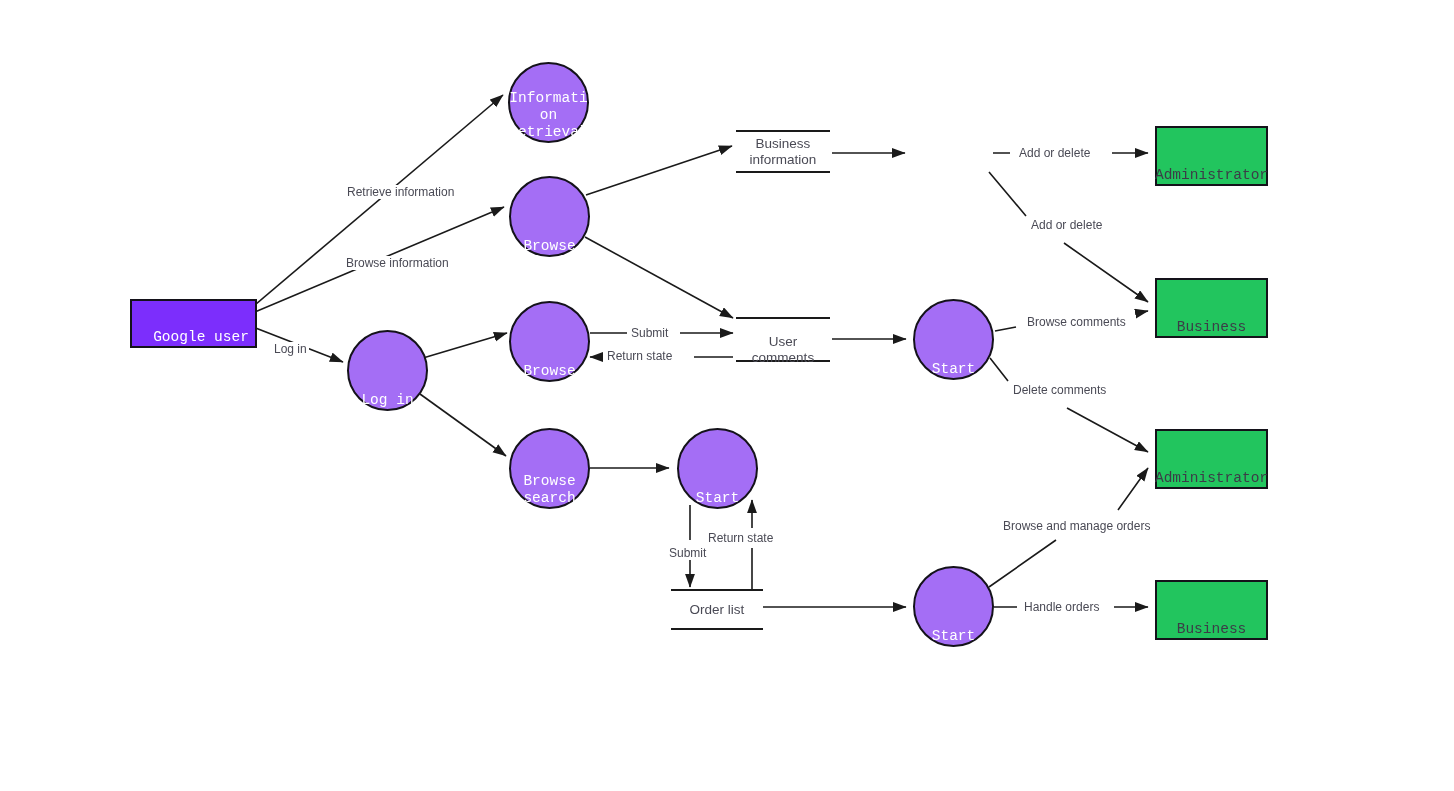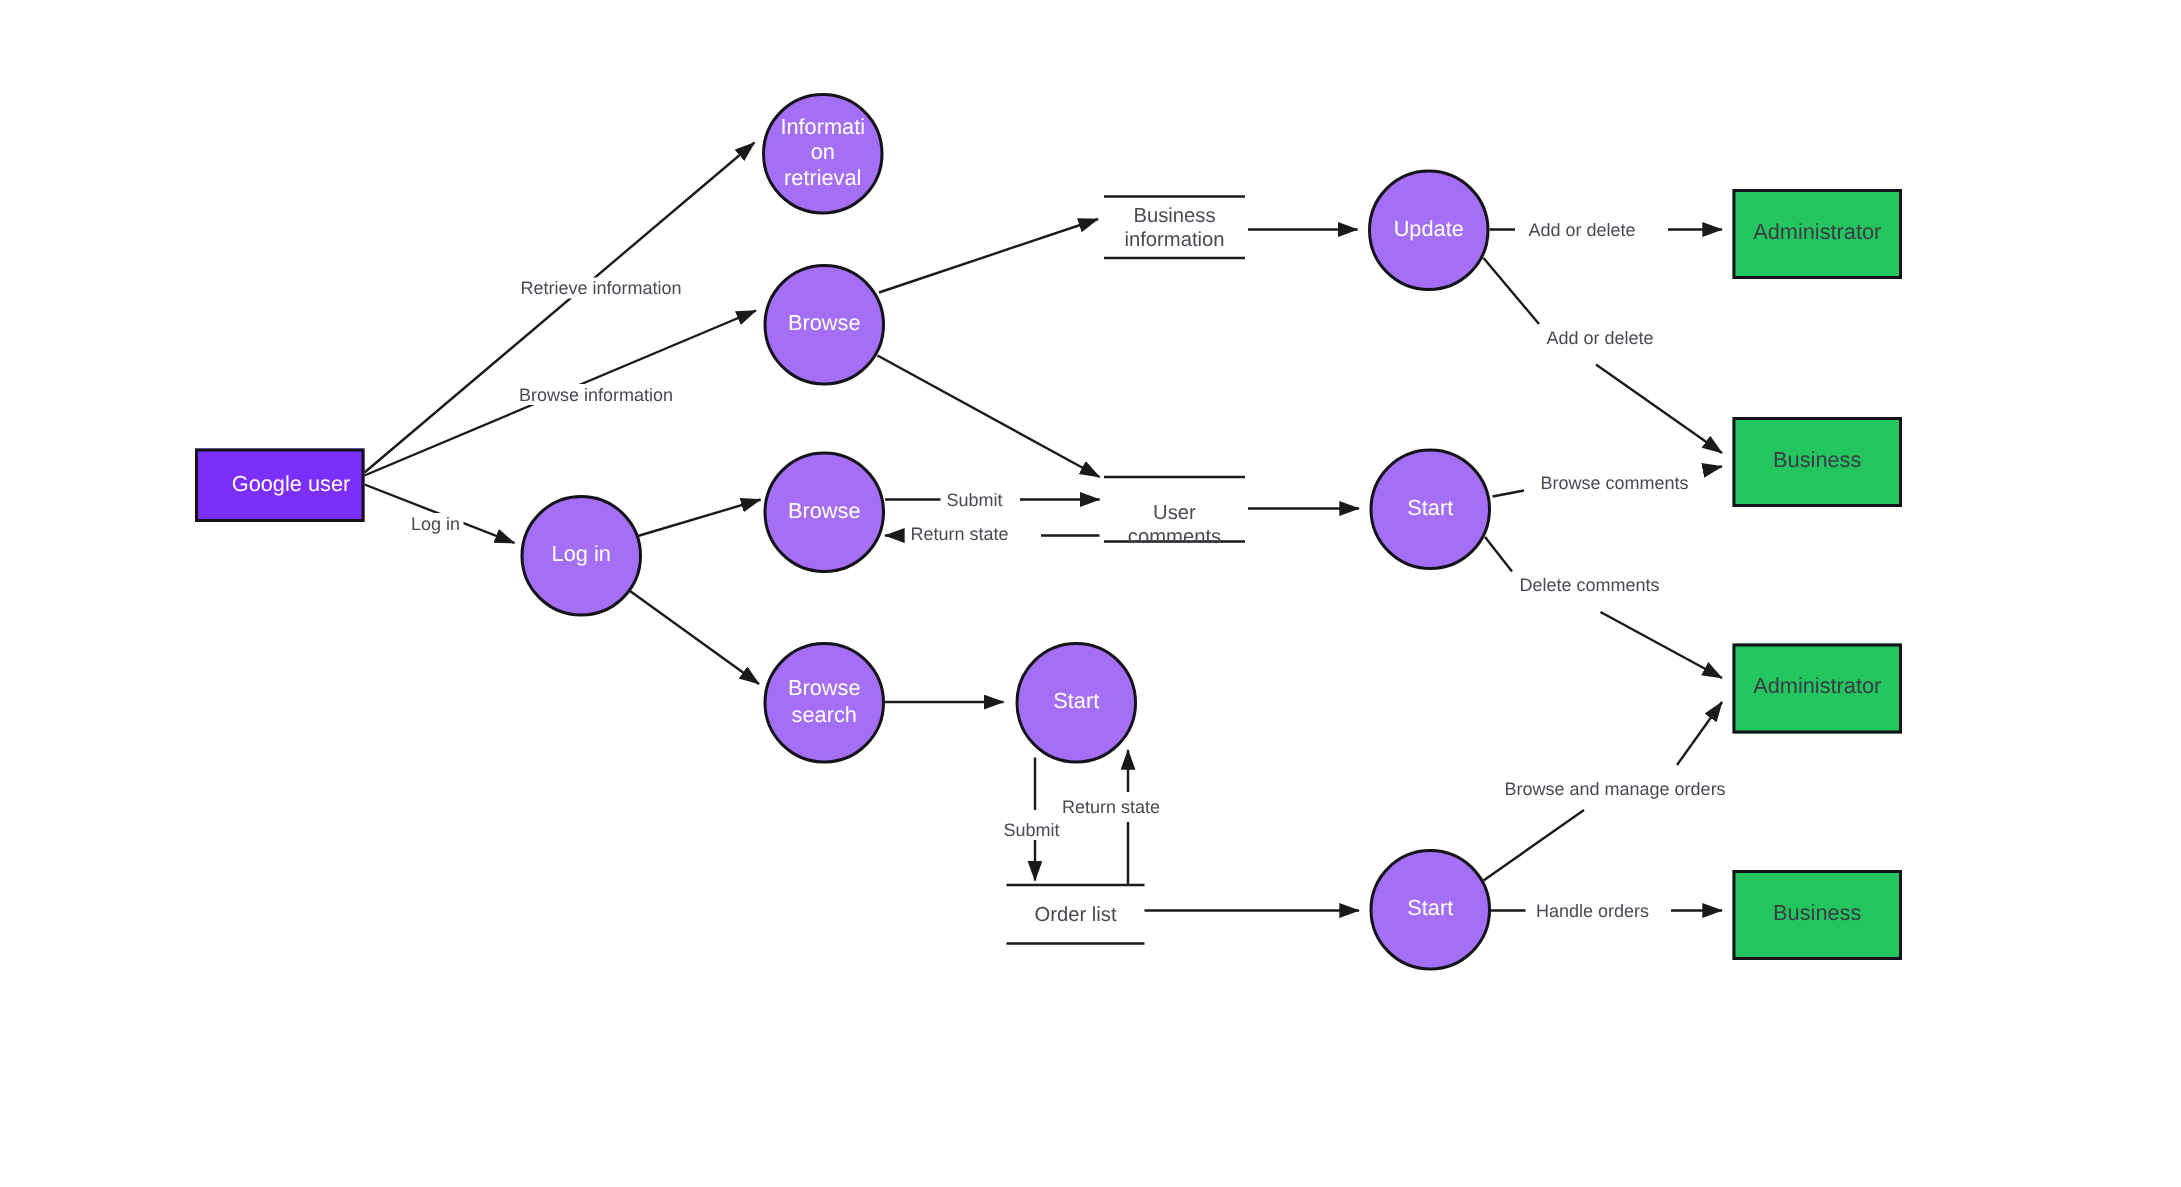--- a/index.html
+++ b/index.html
@@ -33,24 +33,25 @@
   }
   .store-line {
     stroke: #1a1a1a;
     stroke-width: 1.8px;
   }
   
   .node {
     position: absolute;
     box-sizing: border-box;
     display: flex;
-    align-items: center;
+    align-items: flex-end;
     justify-content: center;
     text-align: center;
     line-height: 1.18;
+    font-family: Liberation Mono, monospace;
   }
   .ext-source {
     background: #7c2efc;
     border: 2.5px solid #14121a;
     color: #ffffff;
     font-size: 14.5px;
   }
   .ext-sink {
     background: #22c55e;
     border: 2.5px solid #14121a;
@@ -141,21 +142,21 @@
     <line class="store-line" x1="736" y1="131" x2="830" y2="131"></line>
     <line class="store-line" x1="736" y1="172" x2="830" y2="172"></line>
 
     <line class="store-line" x1="736" y1="318" x2="830" y2="318"></line>
     <line class="store-line" x1="736" y1="361" x2="830" y2="361"></line>
 
     <line class="store-line" x1="671" y1="590" x2="763" y2="590"></line>
     <line class="store-line" x1="671" y1="629" x2="763" y2="629"></line>
   </svg>
 
-  <div class="node ext-source" style="left:130px; top:299px; width:113px; height:49px;padding-left:15px;">
+  <div class="node ext-source" style="left:130px; top:299px; width:127px; height:49px;padding-left:15px;">
     <span>Google user</span>
   </div>
 
   <div class="node ext-sink" style="left:1155px; top:126px; width:113px; height:60px;">
     <span>Administrator</span>
   </div>
 
   <div class="node ext-sink" style="left:1155px; top:278px; width:113px; height:60px;">
     <span>Business</span>
   </div>
@@ -192,23 +193,20 @@
     <span>
       <span>Browse</span><br>
       <span>search</span>
     </span>
   </div>
 
   <div class="node process" style="left:677px; top:428px; width:81px; height:81px;">
     <span>Start</span>
   </div>
 
-  <div class="node process" style="left:912px; top:113px; width:81px; height:81px;">
-    <span>Update</span>
-  </div>
 
   <div class="node process" style="left:913px; top:299px; width:81px; height:81px;">
     <span>Start</span>
   </div>
 
   <div class="node process" style="left:913px; top:566px; width:81px; height:81px;">
     <span>Start</span>
   </div>
 
   <div class="store-label" style="left:736px; top:133px; width:94px; height:38px;">

